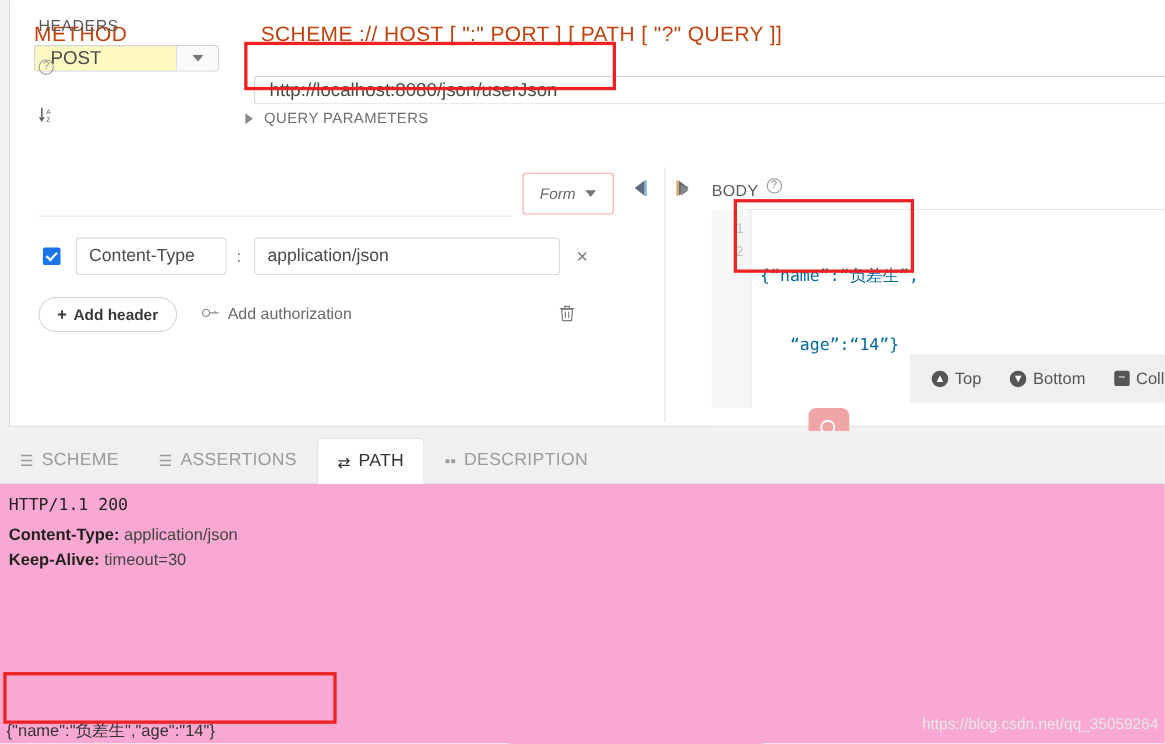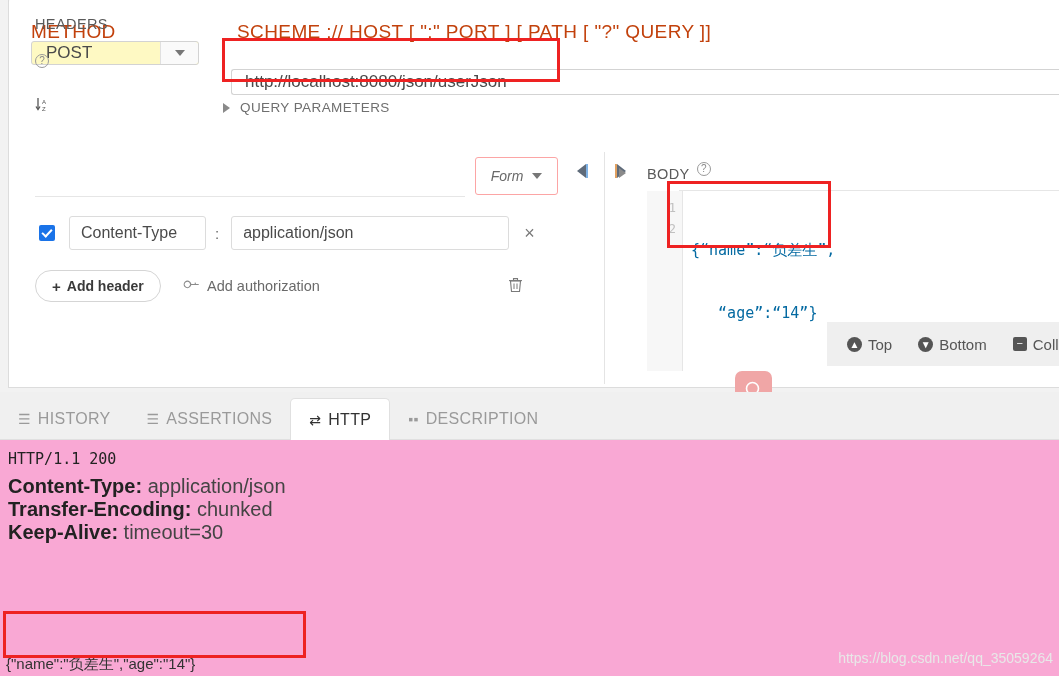--- a/index.html
+++ b/index.html
@@ -342,21 +342,21 @@
     background: #f9a8d4;
     padding: 10px 0 0 6px;
   }
   .status-line {
     font-family: "DejaVu Sans Mono", monospace;
     font-size: 15px;
     color: #222;
     margin: 0 0 7px 2px;
   }
   .hdr-line {
-    font-size: 20px;
+    font-size: 15px;
     color: #333;
     line-height: 23px;
     margin-left: 2px;
   }
   .hdr-line b { font-weight: bold; color: #222; }
   .hdr-line span { font-weight: normal; color: #444; }
 
   .resp-payload {
     position: absolute; left: 6px; top: 215px;
     font-size: 15px;
@@ -503,48 +503,44 @@
       <circle cx="8.5" cy="8.5" r="6" stroke="#fff" stroke-width="1.6" fill="none"></circle>
       <path d="M13 13 L18 18" stroke="#fff" stroke-width="1.8" stroke-linecap="round"></path>
     </svg>
   </div>
 
   <div class="resp-area">
 
     <div class="tabbar">
       <div class="tab">
         <span class="tab-icon">☰</span>
-        <span>HISTORY</span>
+        <span>SCHEME</span>
       </div>
       <div class="tab">
         <span class="tab-icon">☰</span>
         <span>ASSERTIONS</span>
       </div>
       <div class="tab active">
         <span class="tab-icon">⇄</span>
-        <span>HTTP</span>
+        <span>PATH</span>
       </div>
       <div class="tab">
         <span class="tab-icon">▪▪</span>
         <span>DESCRIPTION</span>
       </div>
     </div>
 
     <div class="resp-body">
       <div class="status-line">HTTP/1.1 200</div>
 
       <div class="hdr-line">
         <b>Content-Type</b><b>:</b>
         <span>application/json</span>
       </div>
       <div class="hdr-line">
-        <b>Transfer-Encoding</b><b>:</b>
-        <span>chunked</span>
-      </div>
-      <div class="hdr-line">
         <b>Keep-Alive</b><b>:</b>
         <span>timeout=30</span>
       </div>
 
       <div class="resp-payload">{"name":"负差生","age":"14"}</div>
 
     </div>
   </div>
 
   <div class="redbox" id="redbox-url"></div>

